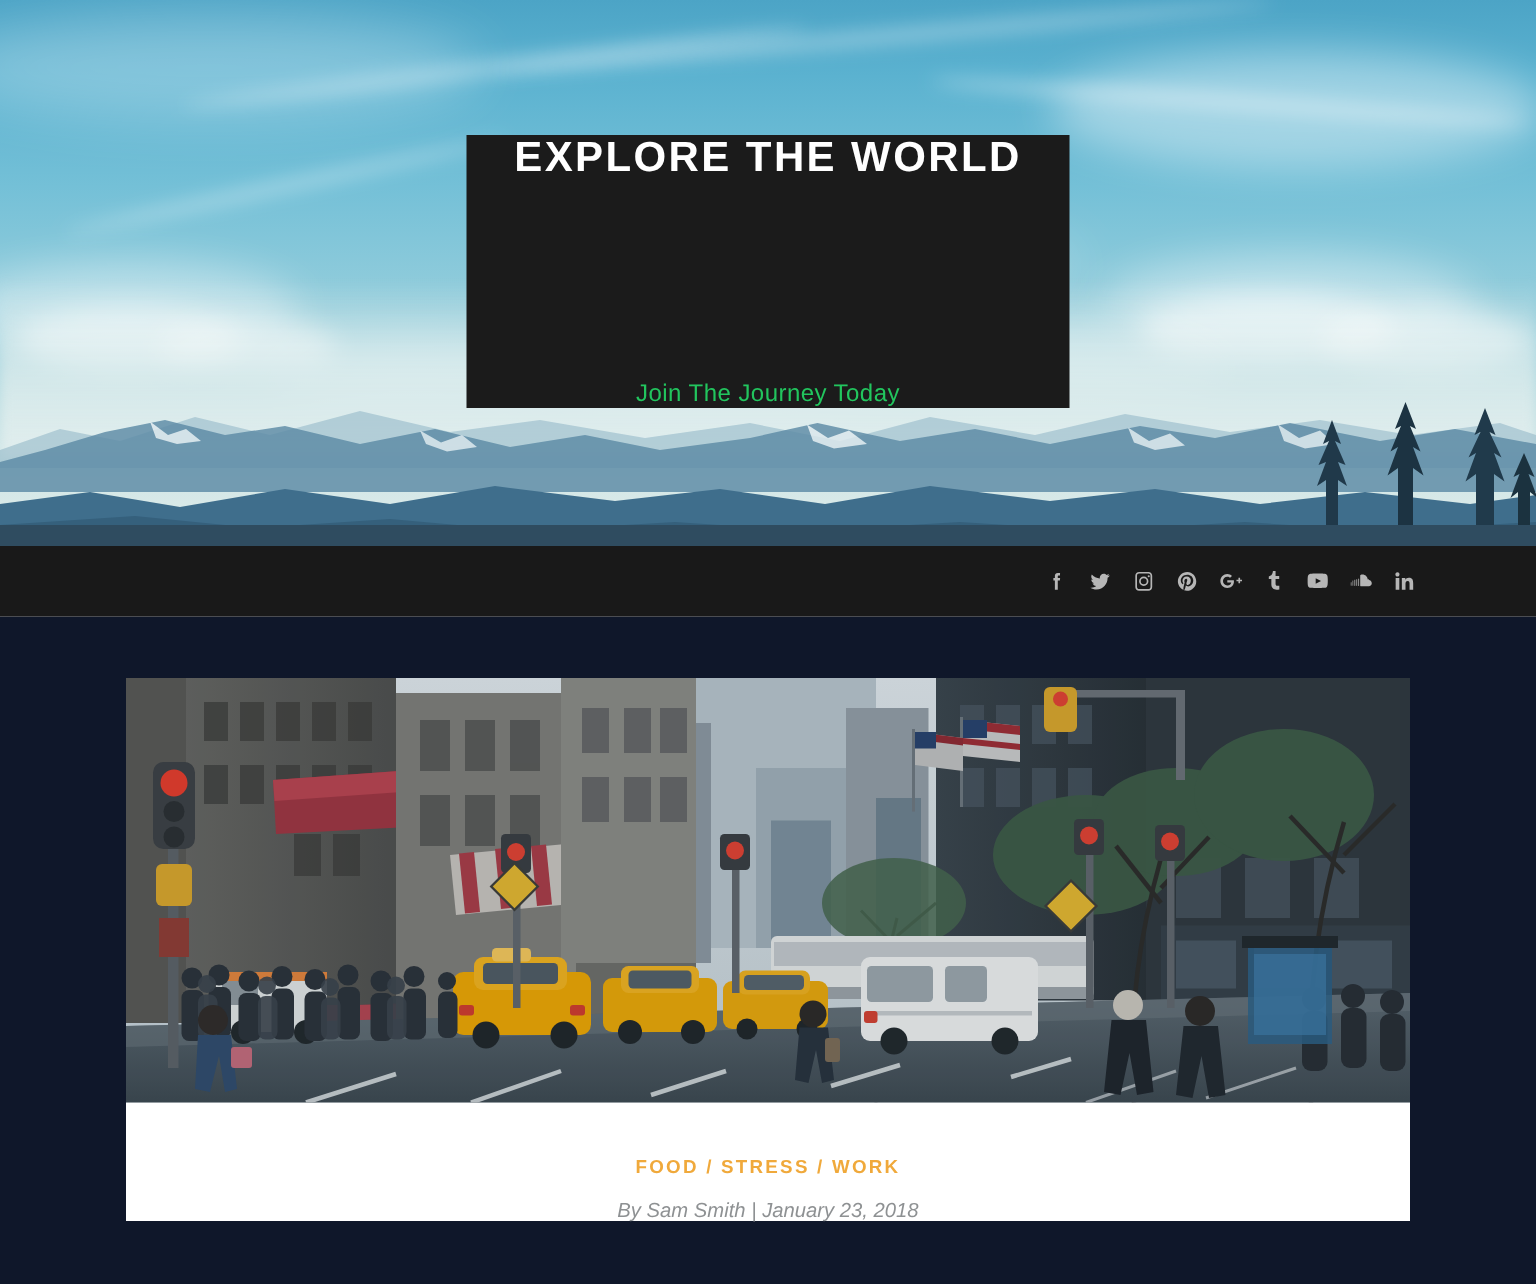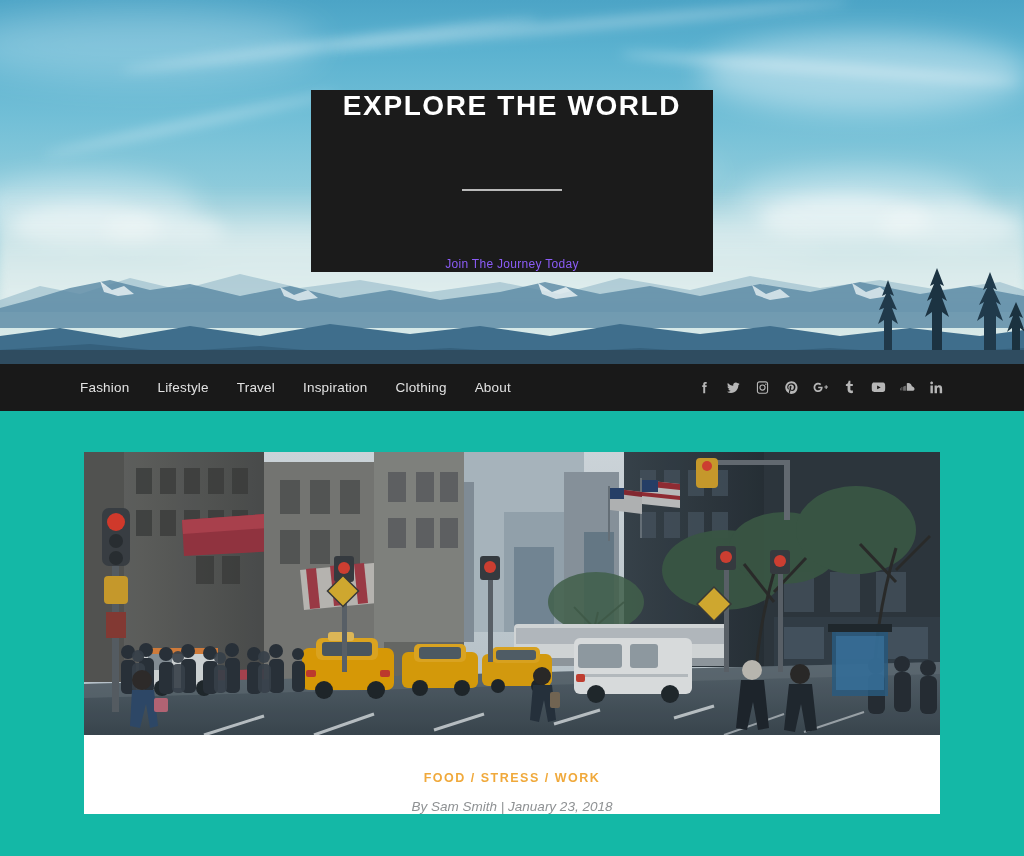--- a/index.html
+++ b/index.html
@@ -110,22 +110,22 @@
     text-align: center;
     line-height: 1.1;
   }
   .hero-divider {
     width: 100px;
     height: 2px;
     background: #b9b9b9;
     margin: 24px 0 22px;
   }
   .hero-sub {
-    color: #8b5cf6;
-    font-size: 12px;
+    color: #22c55e;
+    font-size: 16px;
     letter-spacing: 0.3px;
     text-align: center;
   }
 
   
   .navbar {
     position: relative;
     width: 1024px;
     height: 47px;
     background: #191919;
@@ -162,21 +162,21 @@
     align-items: center;
     justify-content: center;
     cursor: pointer;
   }
   .social-icon svg { display: block; fill: #b6b6b6; }
 
   
   .main {
     width: 1024px;
     height: 445px;
-    background: #14b8a6;
+    background: #0f172a;
     padding-top: 41px;
   }
 
   .post-card {
     width: 856px;
     margin: 0 auto;
     background: #ffffff;
   }
 
   .post-photo {
@@ -274,28 +274,20 @@
   <div class="ridge-dark"></div>
 
   <div class="hero-card">
     <div class="hero-title">EXPLORE THE WORLD</div>
     <div class="hero-divider"></div>
     <div class="hero-sub">Join The Journey Today</div>
   </div>
 </div>
 
 <div class="navbar">
-  <div class="nav-links">
-    <a class="nav-link" href="#">Fashion</a>
-    <a class="nav-link" href="#">Lifestyle</a>
-    <a class="nav-link" href="#">Travel</a>
-    <a class="nav-link" href="#">Inspiration</a>
-    <a class="nav-link" href="#">Clothing</a>
-    <a class="nav-link" href="#">About</a>
-  </div>
 
   <div class="social">
     <span class="social-icon" title="Facebook">
       <svg width="15" height="15" viewBox="0 0 24 24">
           <path d="M15.6 8.4h-2.5V6.8c0-.7.5-.9.8-.9h1.6V3.1h-2.3c-2.6 0-3.2 1.9-3.2 3.2v2.1H8.4v2.9H10V21h3.1v-9.7h2.2l.3-2.9z"></path>
         </svg>
     </span>
     <span class="social-icon" title="Twitter">
       <svg width="15" height="15" viewBox="0 0 24 24">
           <path d="M22 5.9c-.7.3-1.5.5-2.4.6.8-.5 1.5-1.3 1.8-2.3-.8.5-1.7.8-2.6 1-.8-.8-1.9-1.3-3.1-1.3-2.3 0-4.2 1.9-4.2 4.2 0 .3 0 .7.1 1C8.1 9 5 7.4 3 4.9c-.4.6-.6 1.3-.6 2.1 0 1.5.7 2.7 1.9 3.5-.7 0-1.3-.2-1.9-.5v.1c0 2 1.4 3.7 3.3 4.1-.3.1-.7.1-1.1.1-.3 0-.5 0-.8-.1.5 1.7 2.1 2.9 3.9 2.9-1.4 1.1-3.2 1.8-5.2 1.8-.3 0-.7 0-1-.1 1.9 1.2 4.1 1.9 6.4 1.9 7.7 0 11.9-6.4 11.9-11.9v-.5c.9-.6 1.6-1.3 2.2-2.2z"></path>

